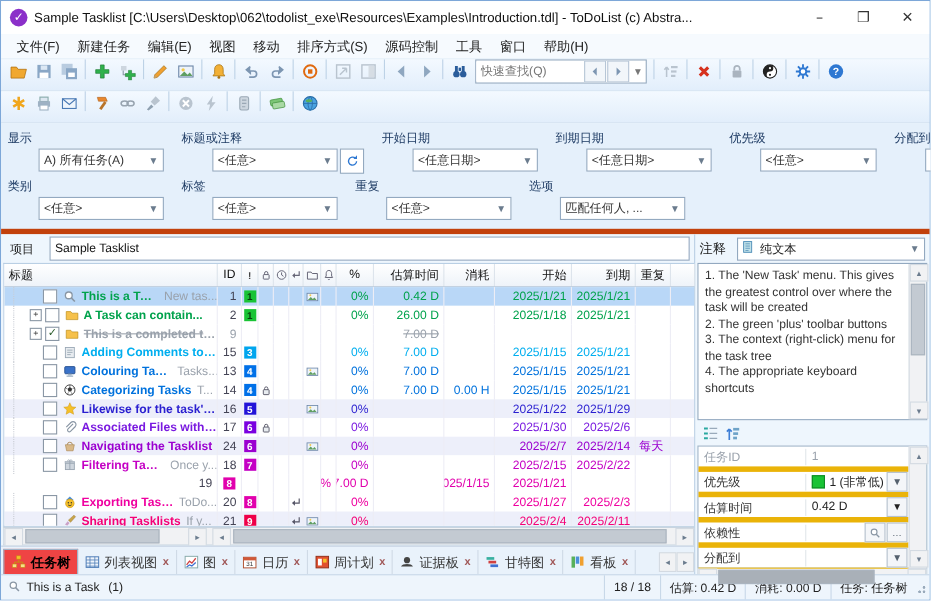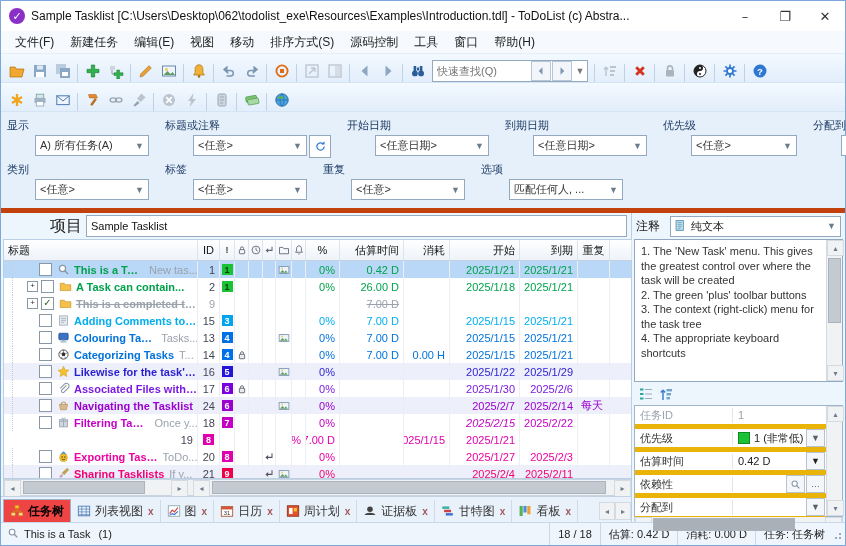--- a/index.html
+++ b/index.html
@@ -10,21 +10,21 @@
   .titlebar{height:30px;background:#ffffff;display:flex;align-items:center;flex:0 0 auto;}
   .app-icon{width:16px;height:16px;border-radius:50%;background:#8b2fc9;color:#fff;font-size:11px;line-height:16px;text-align:center;margin:0 6px 0 8px;font-weight:bold;}
   .title-text{flex:1;font-size:12px;color:#111;white-space:nowrap;overflow:hidden;text-overflow:ellipsis;}
   .win-btn{width:40px;height:30px;display:flex;align-items:center;justify-content:center;font-size:13px;color:#333;font-family:"DejaVu Sans",sans-serif;}
 
   
   .menubar{height:22px;background:#f6fafe;display:flex;align-items:center;padding-left:6px;flex:0 0 auto;border-bottom:1px solid #e4eef8;}
   .menu-item{padding:2px 8px;color:#222;font-size:12px;}
 
   
-  .toolbar{height:28px;display:flex;align-items:flex-end;padding-left:4px;background:linear-gradient(#f3f9ff,#e2eefb);border-bottom:1px solid #d5e4f2;flex:0 0 auto;}
+  .toolbar{height:28px;display:flex;align-items:flex-start;padding-left:4px;background:linear-gradient(#f3f9ff,#e2eefb);border-bottom:1px solid #d5e4f2;flex:0 0 auto;}
   .tbtn{width:23px;height:22px;display:flex;align-items:center;justify-content:center;border-radius:2px;}
   .tbtn svg{width:16px;height:16px;}
   .tsep{width:1px;height:18px;background:#bdd2e6;margin:0 3px;}
   .quickfind{display:flex;align-items:center;border:1px solid #93a9c0;background:#fff;height:20px;margin:0 3px;}
   .quickfind input{border:0;outline:0;width:92px;height:16px;font-size:11px;font-family:inherit;padding-left:4px;color:#444;}
   .qf-btn{width:18px;height:18px;border:1px solid #b7c6d6;background:#f2f6fa;display:flex;align-items:center;justify-content:center;margin-right:1px;}
   .qf-btn svg{width:12px;height:12px;}
   .qf-drop{width:14px;text-align:center;color:#777;font-size:9px;}
 
   
@@ -37,21 +37,21 @@
   .frefresh{width:20px;height:21px;border:1px solid #93a9c0;background:#fff;display:flex;align-items:center;justify-content:center;margin-left:2px;}
   .frefresh svg{width:13px;height:13px;}
   .ftext{display:flex;padding-left:28px;}
 
   
   .main{flex:1;display:flex;background:#eef6fd;min-height:0;}
   .left-pane{width:630px;display:flex;flex-direction:column;border-right:1px solid #b9cfe4;min-height:0;}
   .right-pane{flex:1;display:flex;flex-direction:column;min-width:0;}
 
   .project-row{height:26px;display:flex;align-items:center;padding-left:8px;flex:0 0 auto;}
-  .project-row .plabel{width:36px;font-size:16px;color:#222;margin-left:41px;}
+  .project-row .plabel{width:36px;font-size:11px;color:#222;}
   .project-input{flex:1;height:18px;border:1px solid #93a9c0;background:#fff;font-size:11px;padding:1px 4px;margin-right:4px;font-family:inherit;color:#111;}
 
   
   .gridwrap{flex:1;background:#fff;border:1px solid #b9cfe4;border-right:0;margin-left:2px;display:flex;flex-direction:column;min-height:0;}
   .grid-header,.grid-row{display:grid;grid-template-columns:194px 22px 15px 14px 14px 13px 16px 14px 34px 64px 46px 70px 58px 32px 22px;}
   .grid-header{height:20px;background:linear-gradient(#ffffff,#eef3f9);border-bottom:1px solid #c3d1e1;flex:0 0 auto;}
   .hcell{display:flex;align-items:center;justify-content:center;font-size:11px;color:#111;border-right:1px solid #dde4ec;overflow:hidden;}
   .hcell.left{justify-content:flex-start;padding-left:4px;}
   .hcell.right{justify-content:flex-end;padding-right:4px;}
   .hcell svg{width:12px;height:12px;}
@@ -883,21 +883,21 @@
                 <span class="pbox" style="background: rgb(196, 0, 196);">7</span>
               </span>
               <span class="cell c flagicon"></span>
               <span class="cell c flagicon"></span>
               <span class="cell c flagicon"></span>
               <span class="cell c flagicon"></span>
               <span class="cell c flagicon"></span>
               <span class="cell r" style="color: rgb(196, 0, 196);">0%</span>
               <span class="cell r" style="color: rgb(196, 0, 196);"></span>
               <span class="cell r" style="color: rgb(196, 0, 196);"></span>
-              <span class="cell r" style="color: rgb(196, 0, 196); font-style: italic;">2025/2/15</span>
+              <span class="cell r" style="color: rgb(196, 0, 196);">2025/2/15</span>
               <span class="cell r" style="color: rgb(196, 0, 196);">2025/2/22</span>
               <span class="cell" style="color: rgb(196, 0, 196); padding-left: 3px;"></span>
               <span class="cell"></span>
             </div>
             <div class="grid-row">
               <span class="cell r" style="color: rgb(68, 68, 85);">19</span>
               <span class="cell c">
                 <span class="pbox" style="background: rgb(225, 0, 173);">8</span>
               </span>
               <span class="cell c flagicon"></span>

